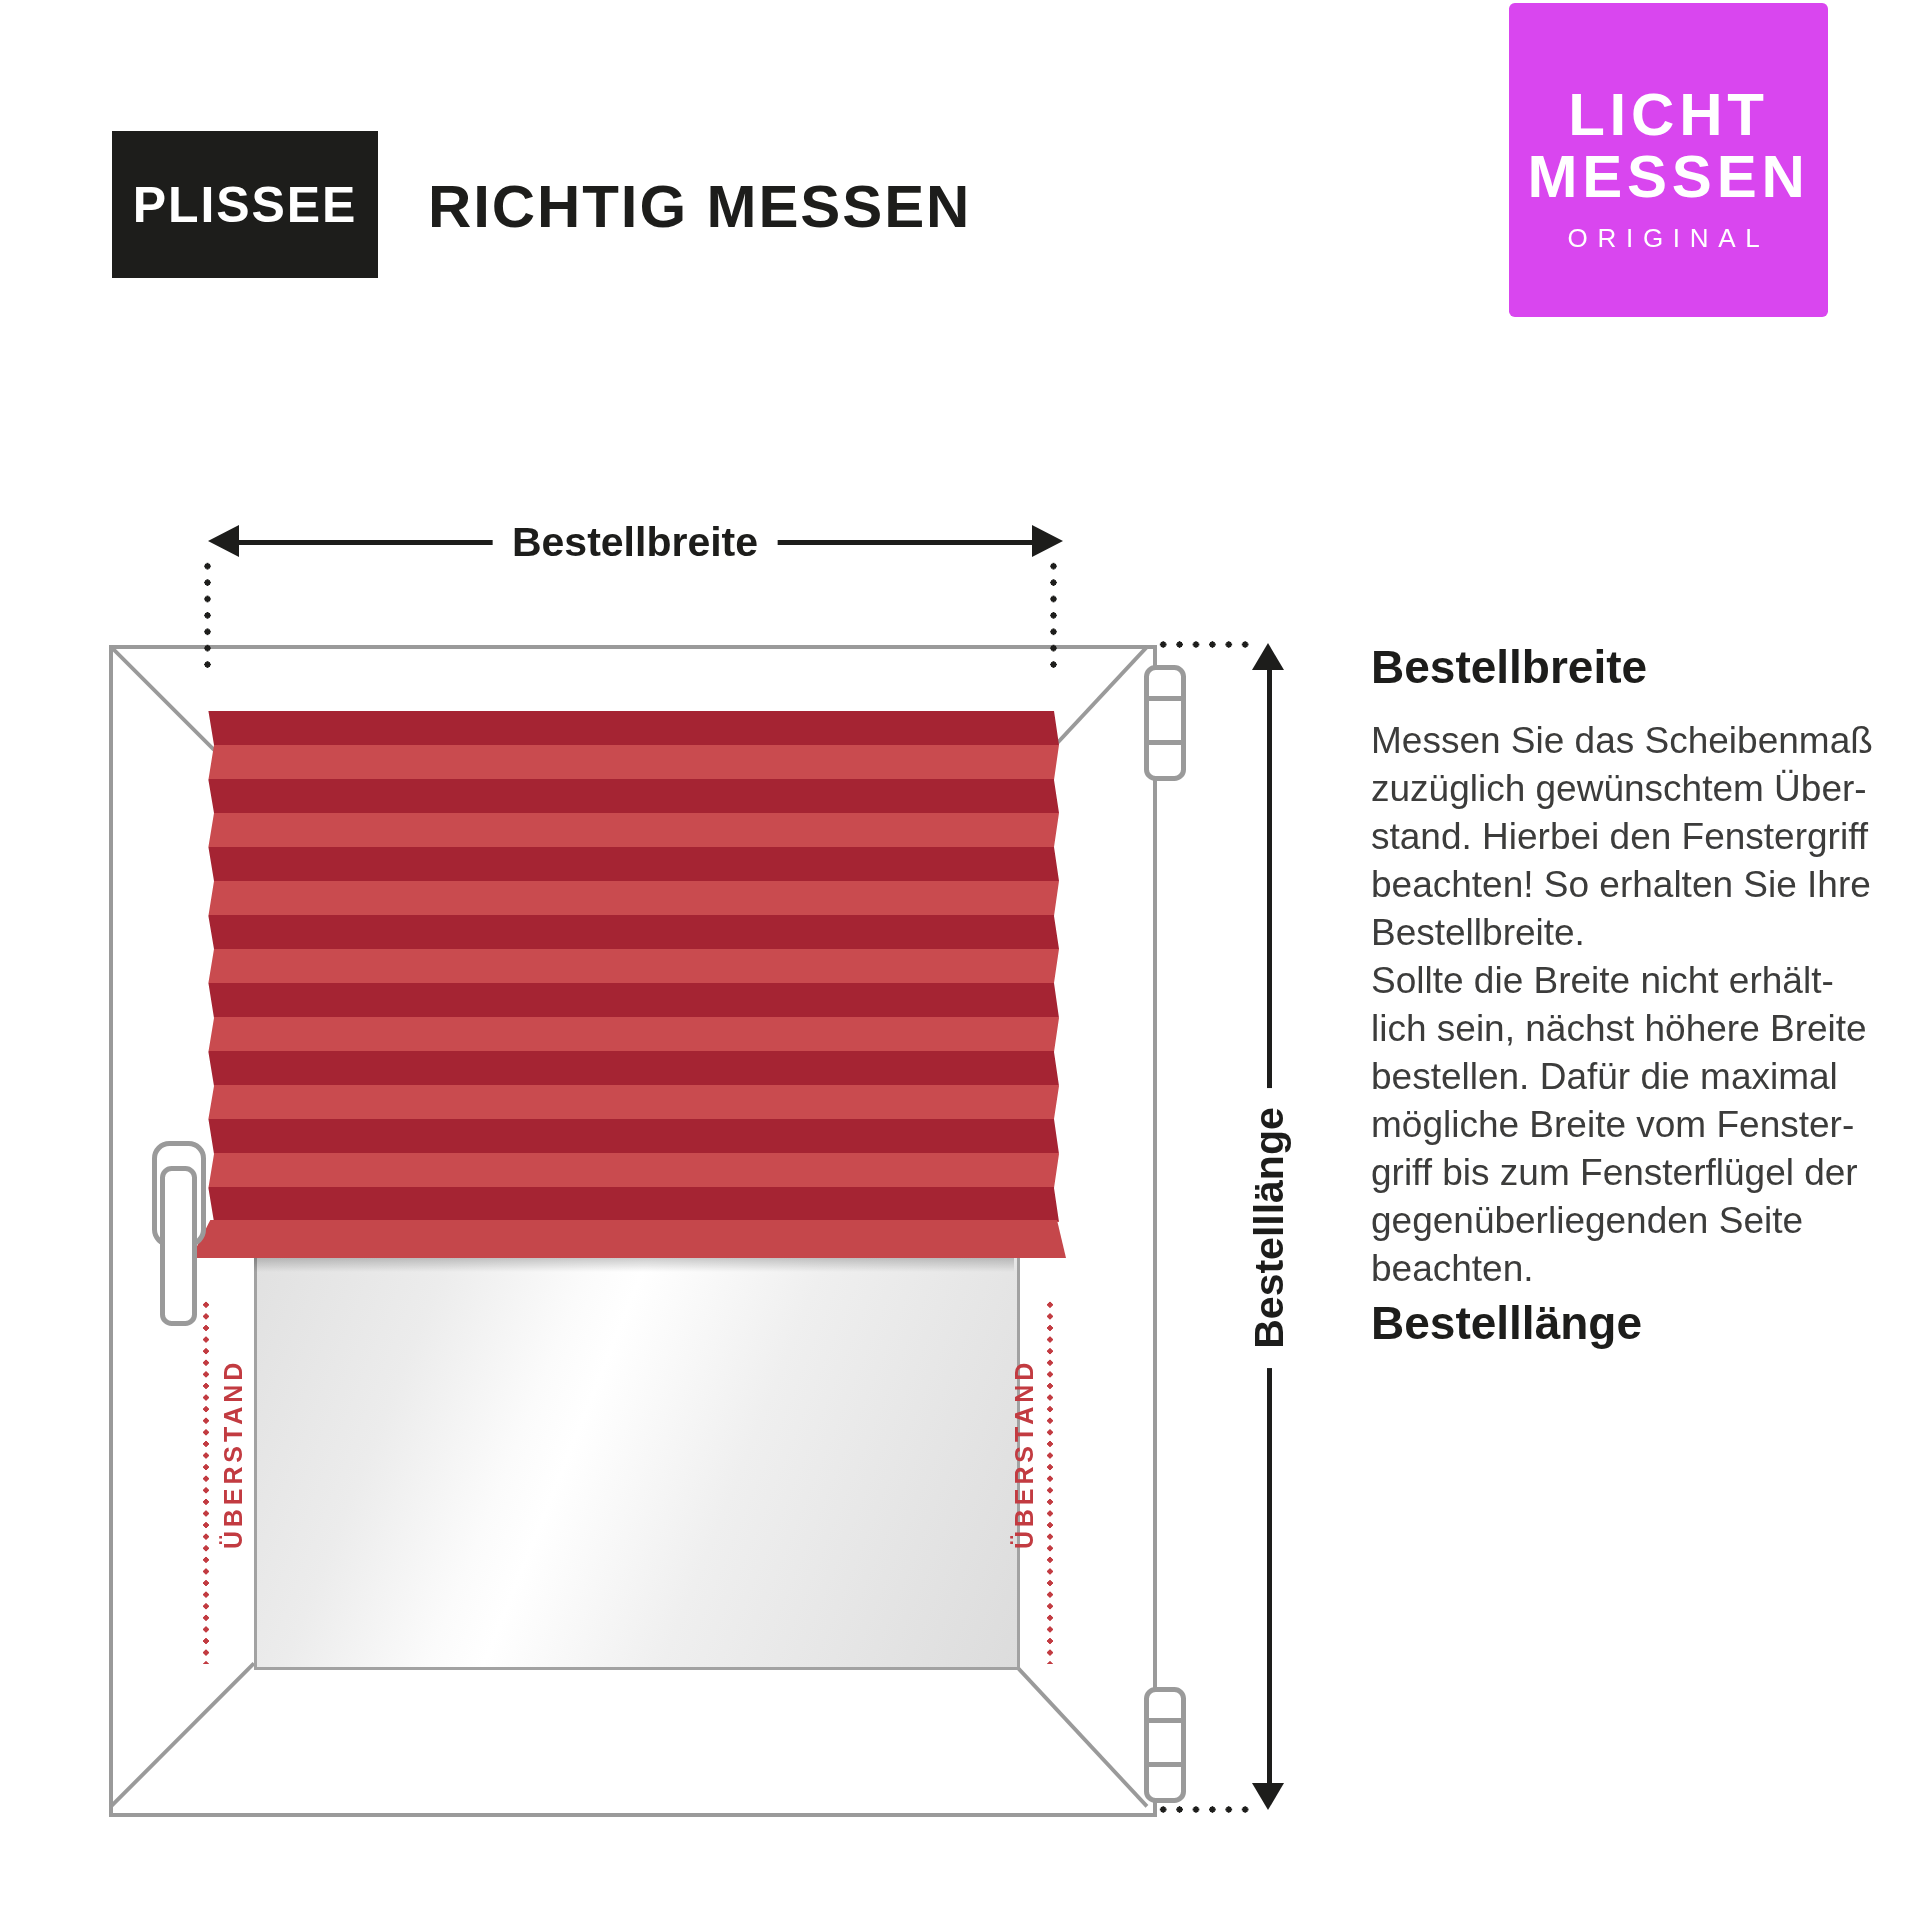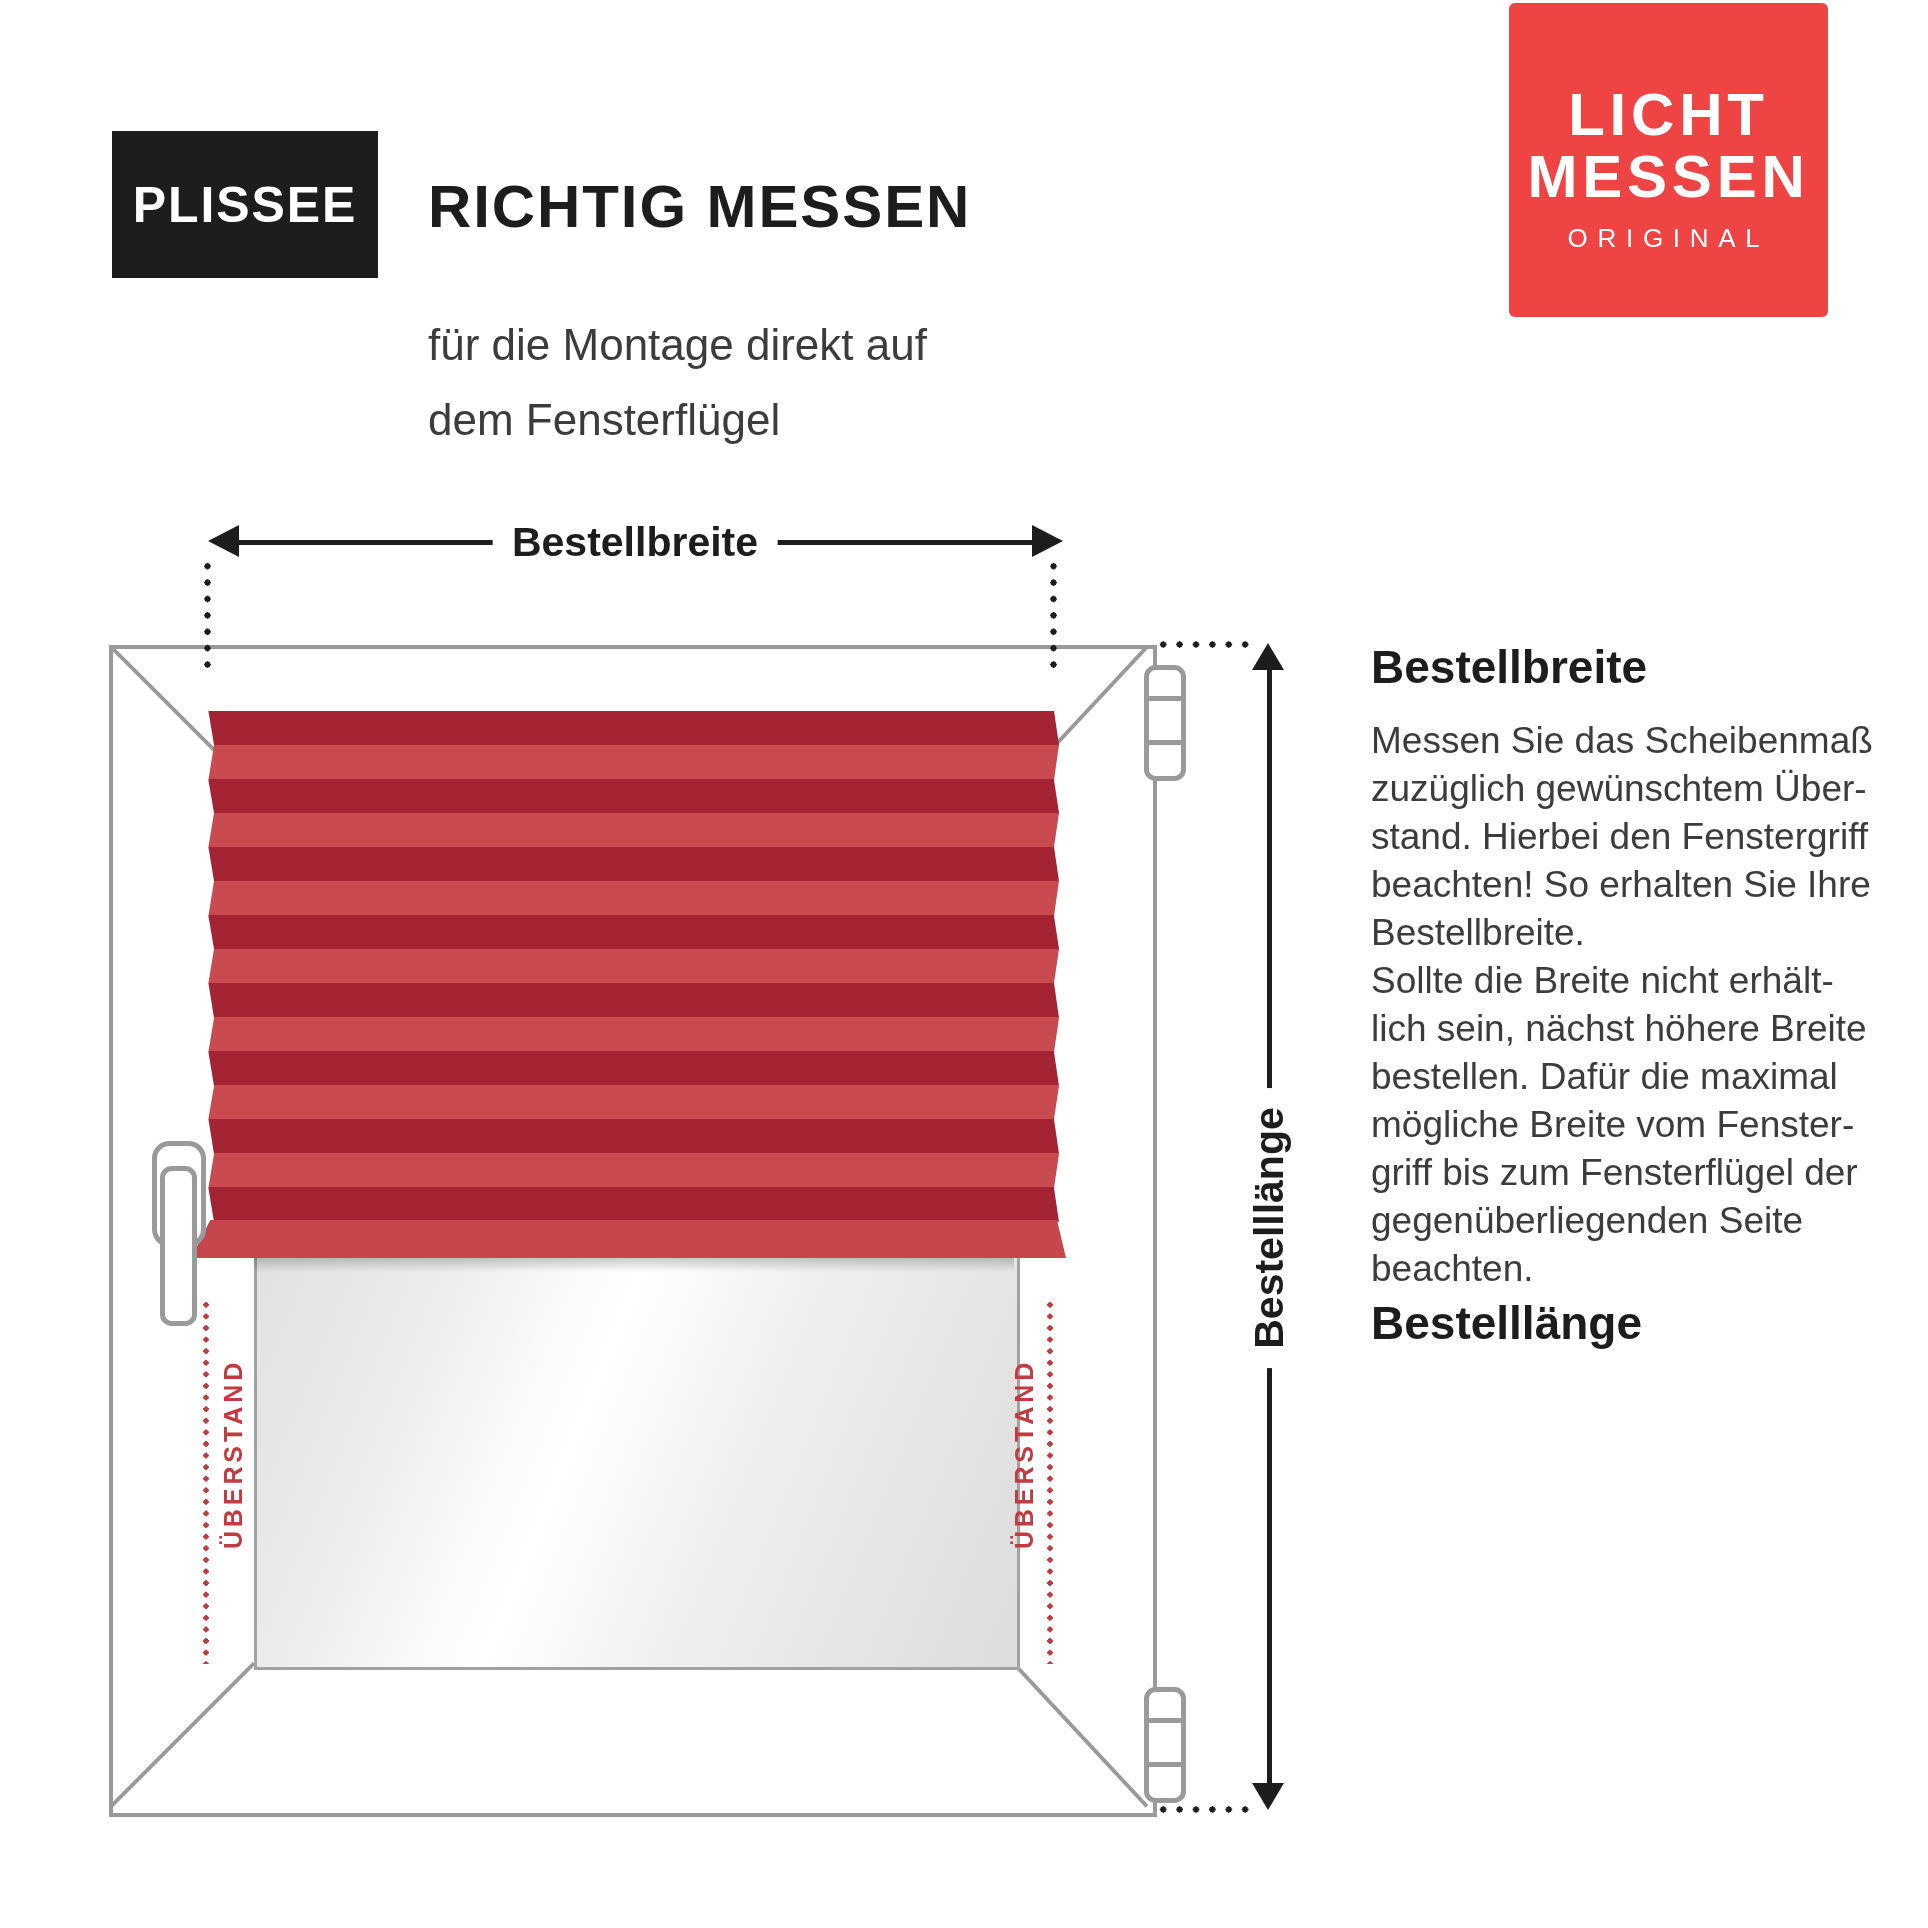--- a/index.html
+++ b/index.html
@@ -21,21 +21,21 @@
     font-weight:bold; font-size:60px; color:#1d1d1b; letter-spacing:1.9px; white-space:nowrap;
   }
   .page-subtitle {
     position:absolute; left:428px; top:307px;
     font-size:44px; line-height:75px; color:#3c3c3b; white-space:pre-line;
   }
 
   
   .logo {
     position:absolute; left:1509px; top:2.9px; width:319px; height:314px;
-    background:#ef4444; border-radius:5.8px; color:#fff; text-align:center;
+    background:#d946ef; border-radius:5.8px; color:#fff; text-align:center;
   }
   .logo .w1 { margin-top:81px; font-weight:bold; font-size:60px; line-height:62px; letter-spacing:4.8px; }
   .logo .w2 { font-weight:bold; font-size:60px; line-height:62px; letter-spacing:4.8px; }
   .logo .tg { margin-top:15.4px; font-size:26px; letter-spacing:9.7px; }
 
   
   .frame {
     position:absolute; left:109px; top:645px; width:1040px; height:1164px;
     border:4.8px solid #9a9a9a;
   }
@@ -125,22 +125,20 @@
   .info-heading { font-weight:bold; font-size:46px; color:#1d1d1b; }
   .info-body { margin-top:23px; font-size:37px; line-height:48px; color:#3c3c3b; white-space:pre-line; }
 </style>
 </head>
 <body>
 
 <div class="stage">
 
   <div class="badge">PLISSEE</div>
   <div class="page-title">RICHTIG MESSEN</div>
-  <div class="page-subtitle">für die Montage direkt auf
-dem Fensterflügel</div>
 
   <div class="logo">
     <div class="w1">LICHT</div>
     <div class="w2">MESSEN</div>
     <div class="tg">ORIGINAL</div>
   </div>
 
   <div class="frame"></div>
   <svg class="bevels" width="1928" height="1928" viewBox="0 0 1997 1997">
     <line x1="115" y1="670" x2="263" y2="818" stroke="#9a9a9a" stroke-width="4"></line>

